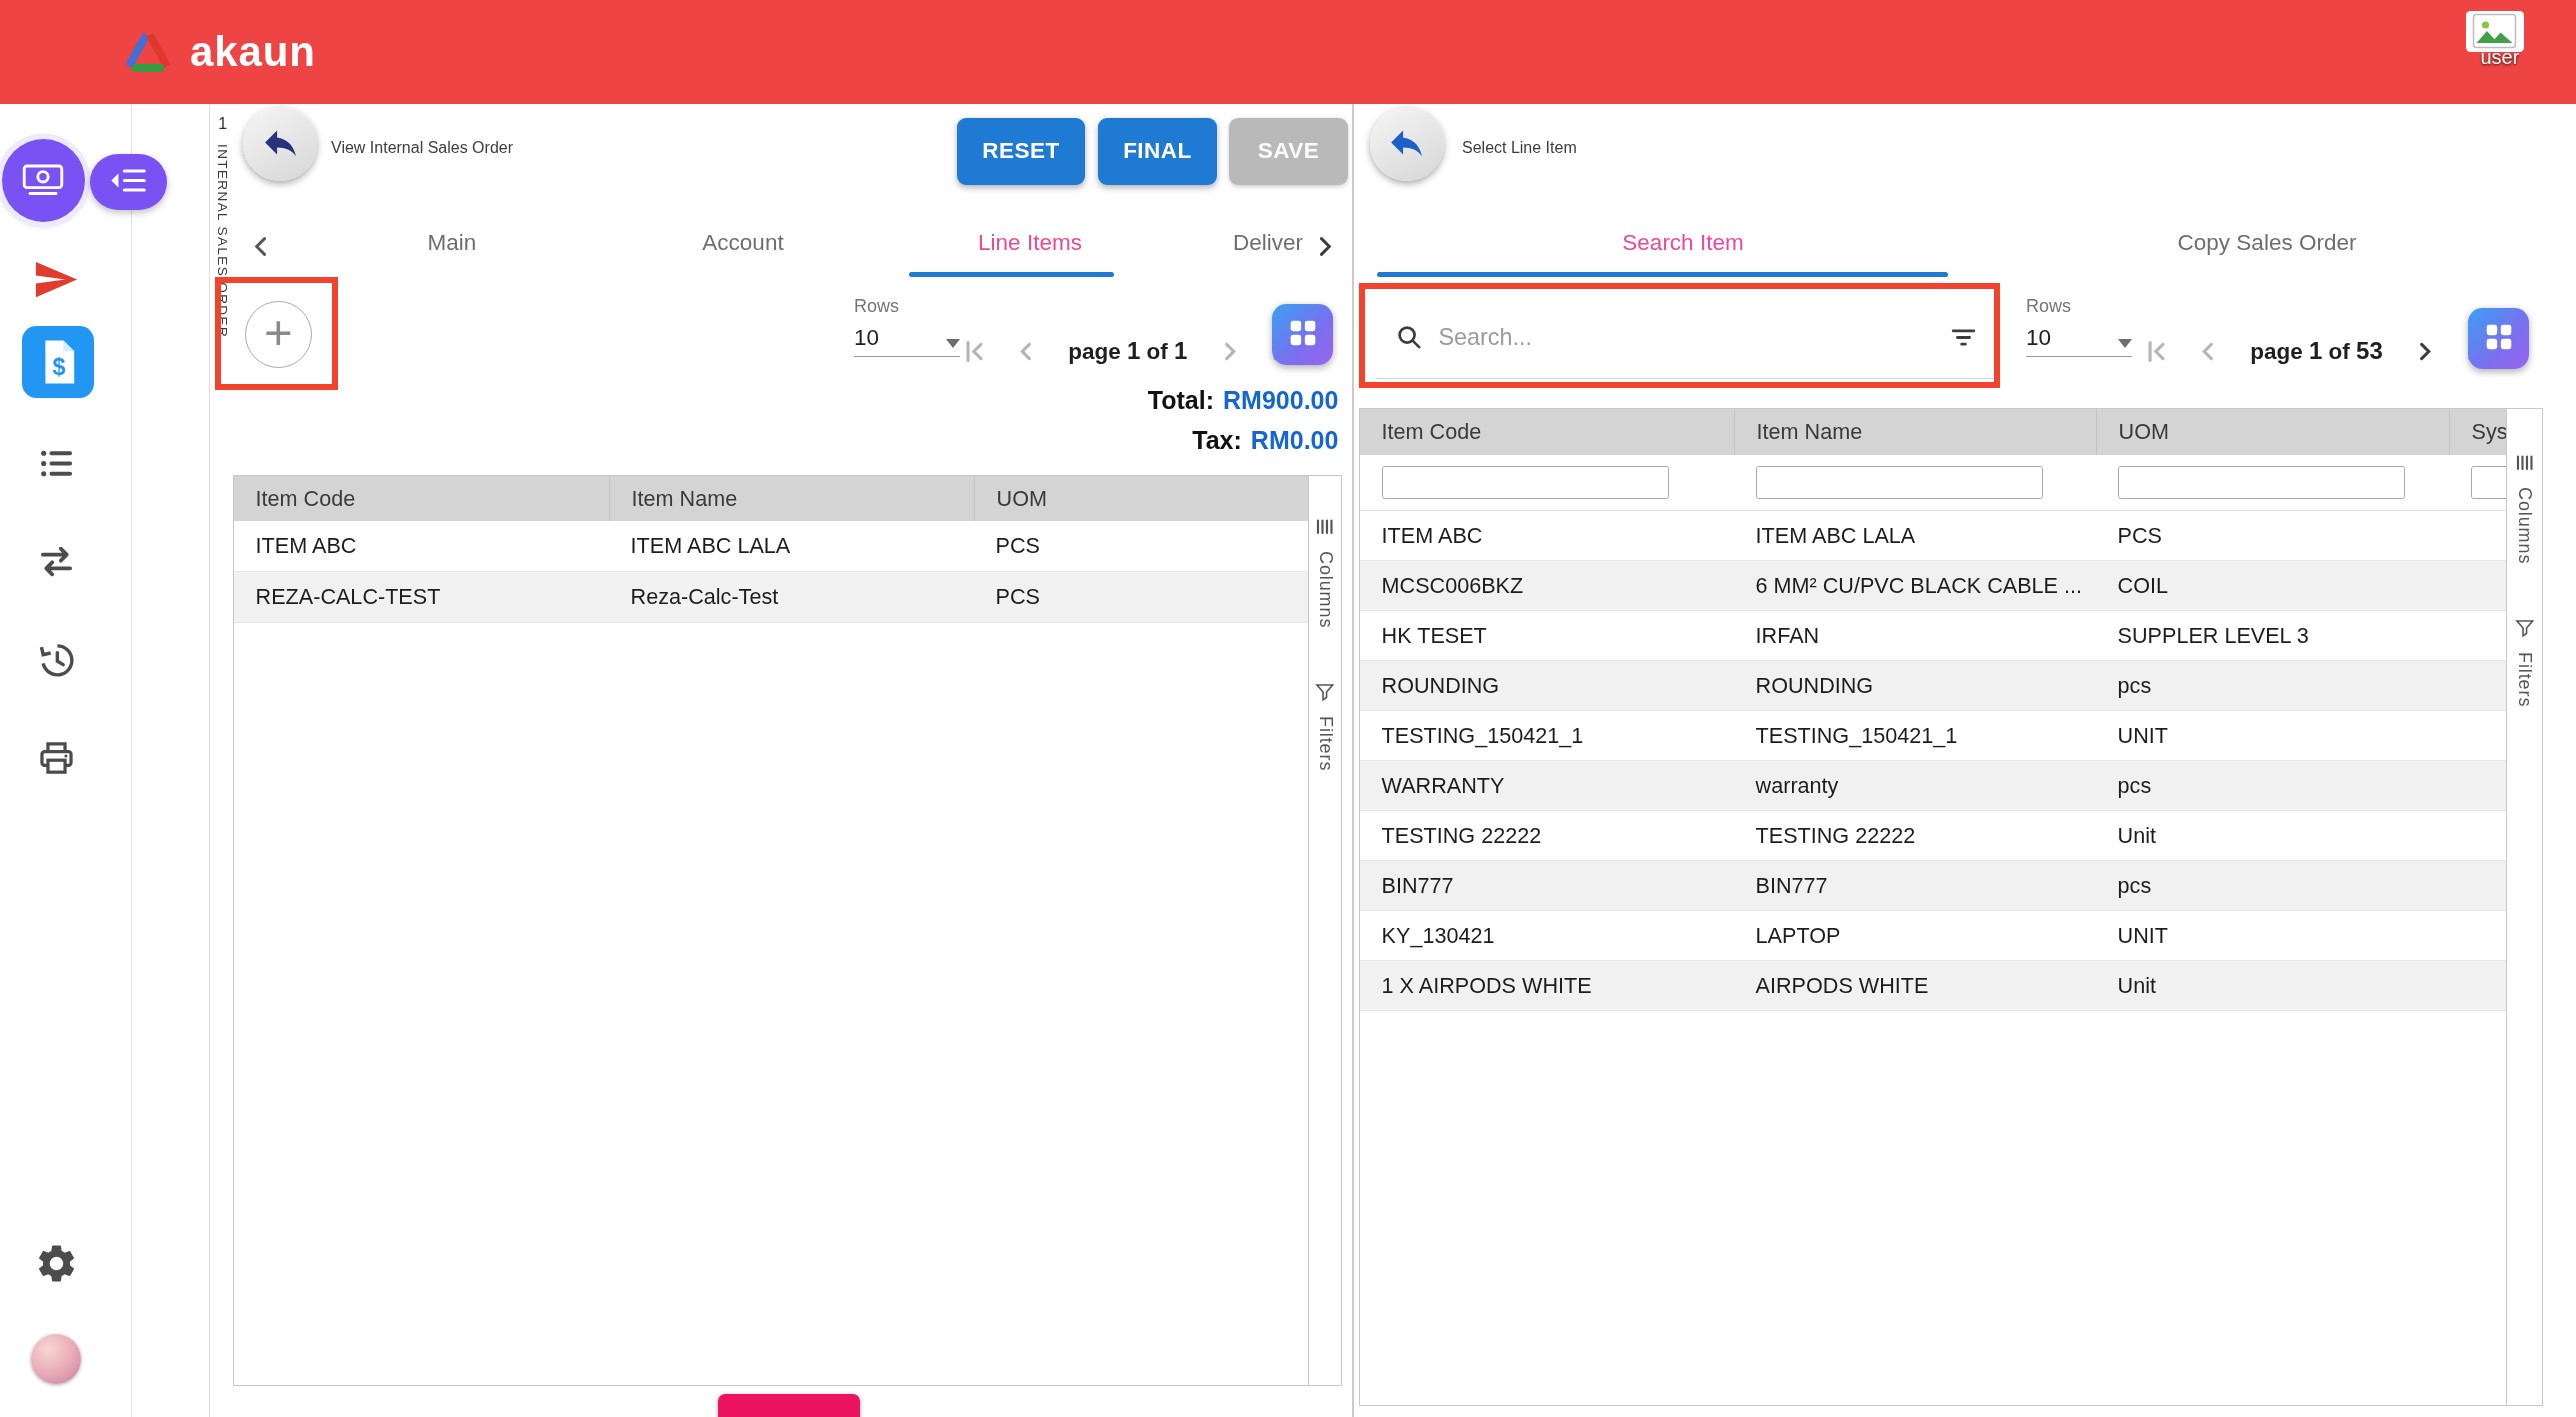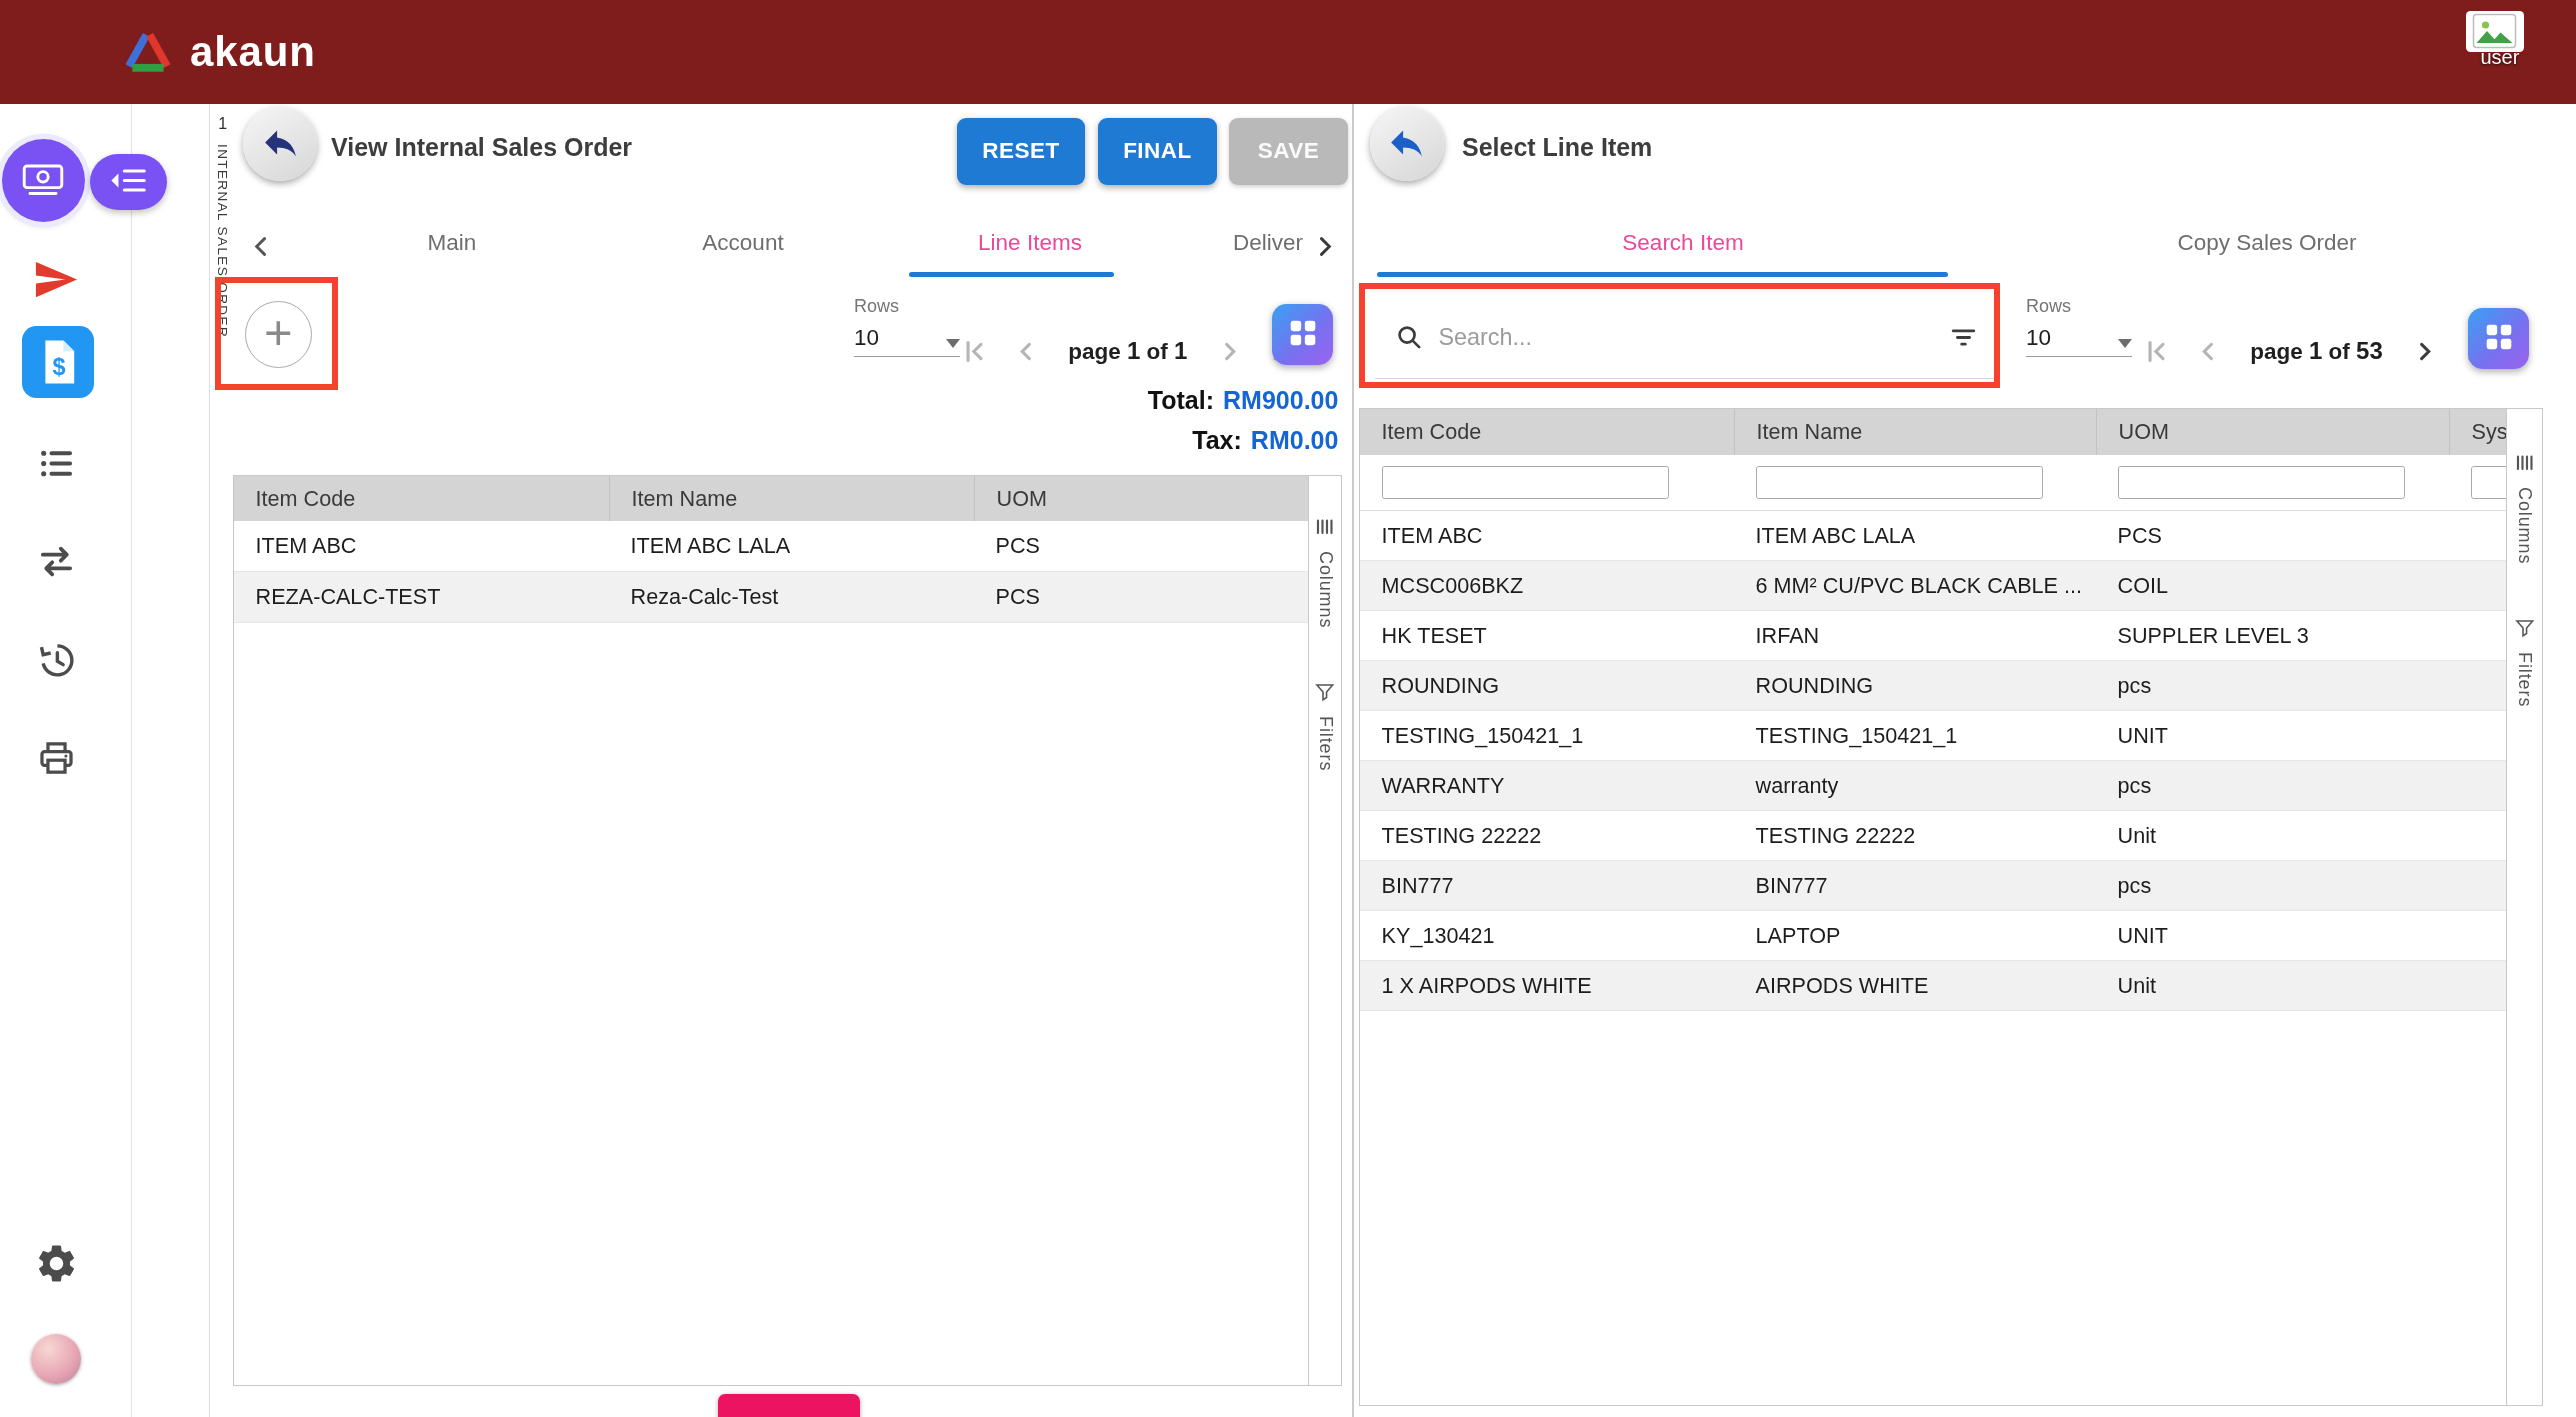--- a/index.html
+++ b/index.html
@@ -2,21 +2,21 @@
 <html style="font-size:14.4px"><head>
 <meta charset="utf-8">
 <style>
   * { box-sizing:border-box; margin:0; padding:0; }
   html,body { width:2576px; height:1418px; }
   body { overflow:hidden; position:relative; background:#fff;
          font-family:"Liberation Sans", sans-serif; }
 
   
   .navbar { position:absolute; left:0; top:0; width:2576px; height:104px;
-            background:#7f1d1d; z-index:30; display:flex; align-items:center; }
+            background:#ef4444; z-index:30; display:flex; align-items:center; }
   .brand { display:flex; align-items:center; gap:16px; margin-left:122px; cursor:pointer; }
   .brand-text { color:#fff; font-size:42px; font-weight:700; letter-spacing:0.9px; }
   .user-chip { position:absolute; right:38px; top:10.8px; width:72px; height:58px; cursor:pointer; }
   .img-box { width:58px; height:41px; background:#fff; border-radius:4.5px; padding:2.7px 4.5px; }
   .user-alt { position:absolute; left:14.4px; bottom:0; color:#fff; font-size:20px;
               text-shadow:0 0.9px 2.7px rgba(0,0,0,.8); }
 
   
   .sidebar { position:absolute; left:0; top:104px; width:132px; height:1314px;
              background:#fff; border-right:0.9px solid #e3e3e3; z-index:10; }
@@ -53,21 +53,21 @@
   .panel-divider { position:absolute; left:1352px; top:104px; width:1.8px; height:1314px; background:#cbcbcb; }
 
   .back-btn { position:absolute; width:74px; height:74px; border-radius:50%;
               background:linear-gradient(150deg,#f6f6f6,#d6d6d6);
               box-shadow:0 2.7px 7.2px rgba(0,0,0,.35); display:flex; align-items:center;
               justify-content:center; cursor:pointer; }
   .back-left  { left:10px; top:2.7px; color:#26337c; }
   .back-right { left:10.8px; top:2.7px; color:#1c5fc9; }
   .back-btn svg { width:41px; height:41px; }
 
-  .panel-title { position:absolute; font-size:25px; color:#3d3d3d; font-weight:700;
+  .panel-title { position:absolute; font-size:16px; color:#3d3d3d; font-weight:400;
                  top:23.4px; height:41px; line-height:41px; white-space:nowrap; }
   .pt-left { left:98px; } .pt-right { left:103px; }
 
   .btn { position:absolute; top:13.5px; height:67px; border:none; border-radius:9px;
          font-family:inherit; font-size:22.5px; font-weight:700; color:#fff; letter-spacing:0.5px;
          cursor:pointer; box-shadow:0 2.7px 6.3px rgba(0,0,0,.3); }
   .btn-reset { left:724px;  width:128px; background:#1f7ad4; }
   .btn-final { left:865px;  width:119px; background:#1f7ad4; }
   .btn-save  { left:996px; width:119px; background:#b9b9b9; color:#fbfbfb;
                box-shadow:0 1.8px 4.5px rgba(0,0,0,.18); }

